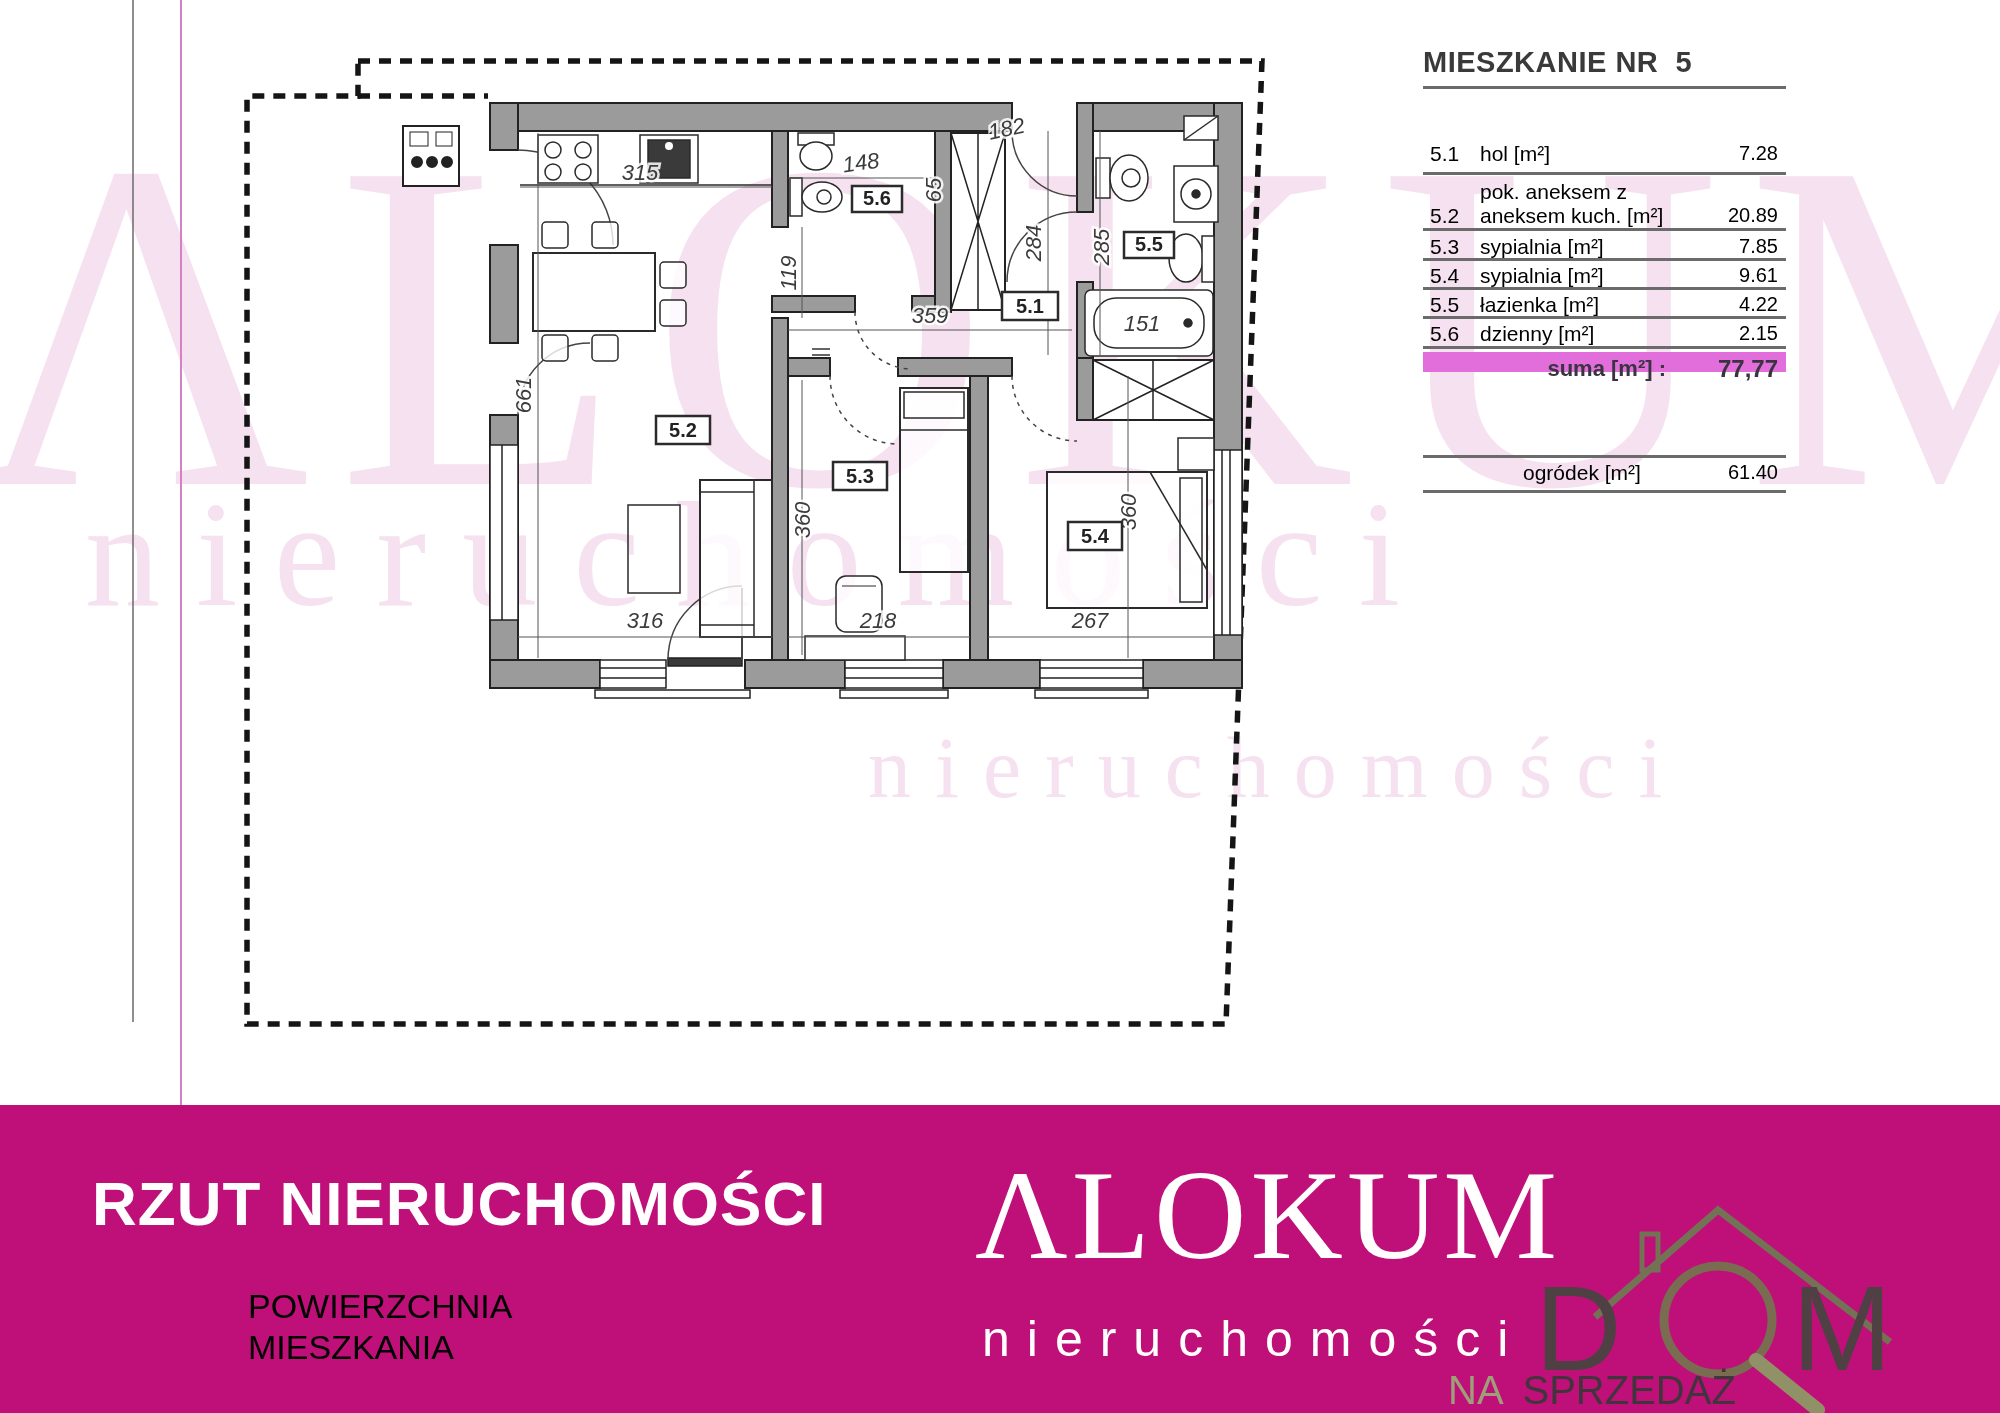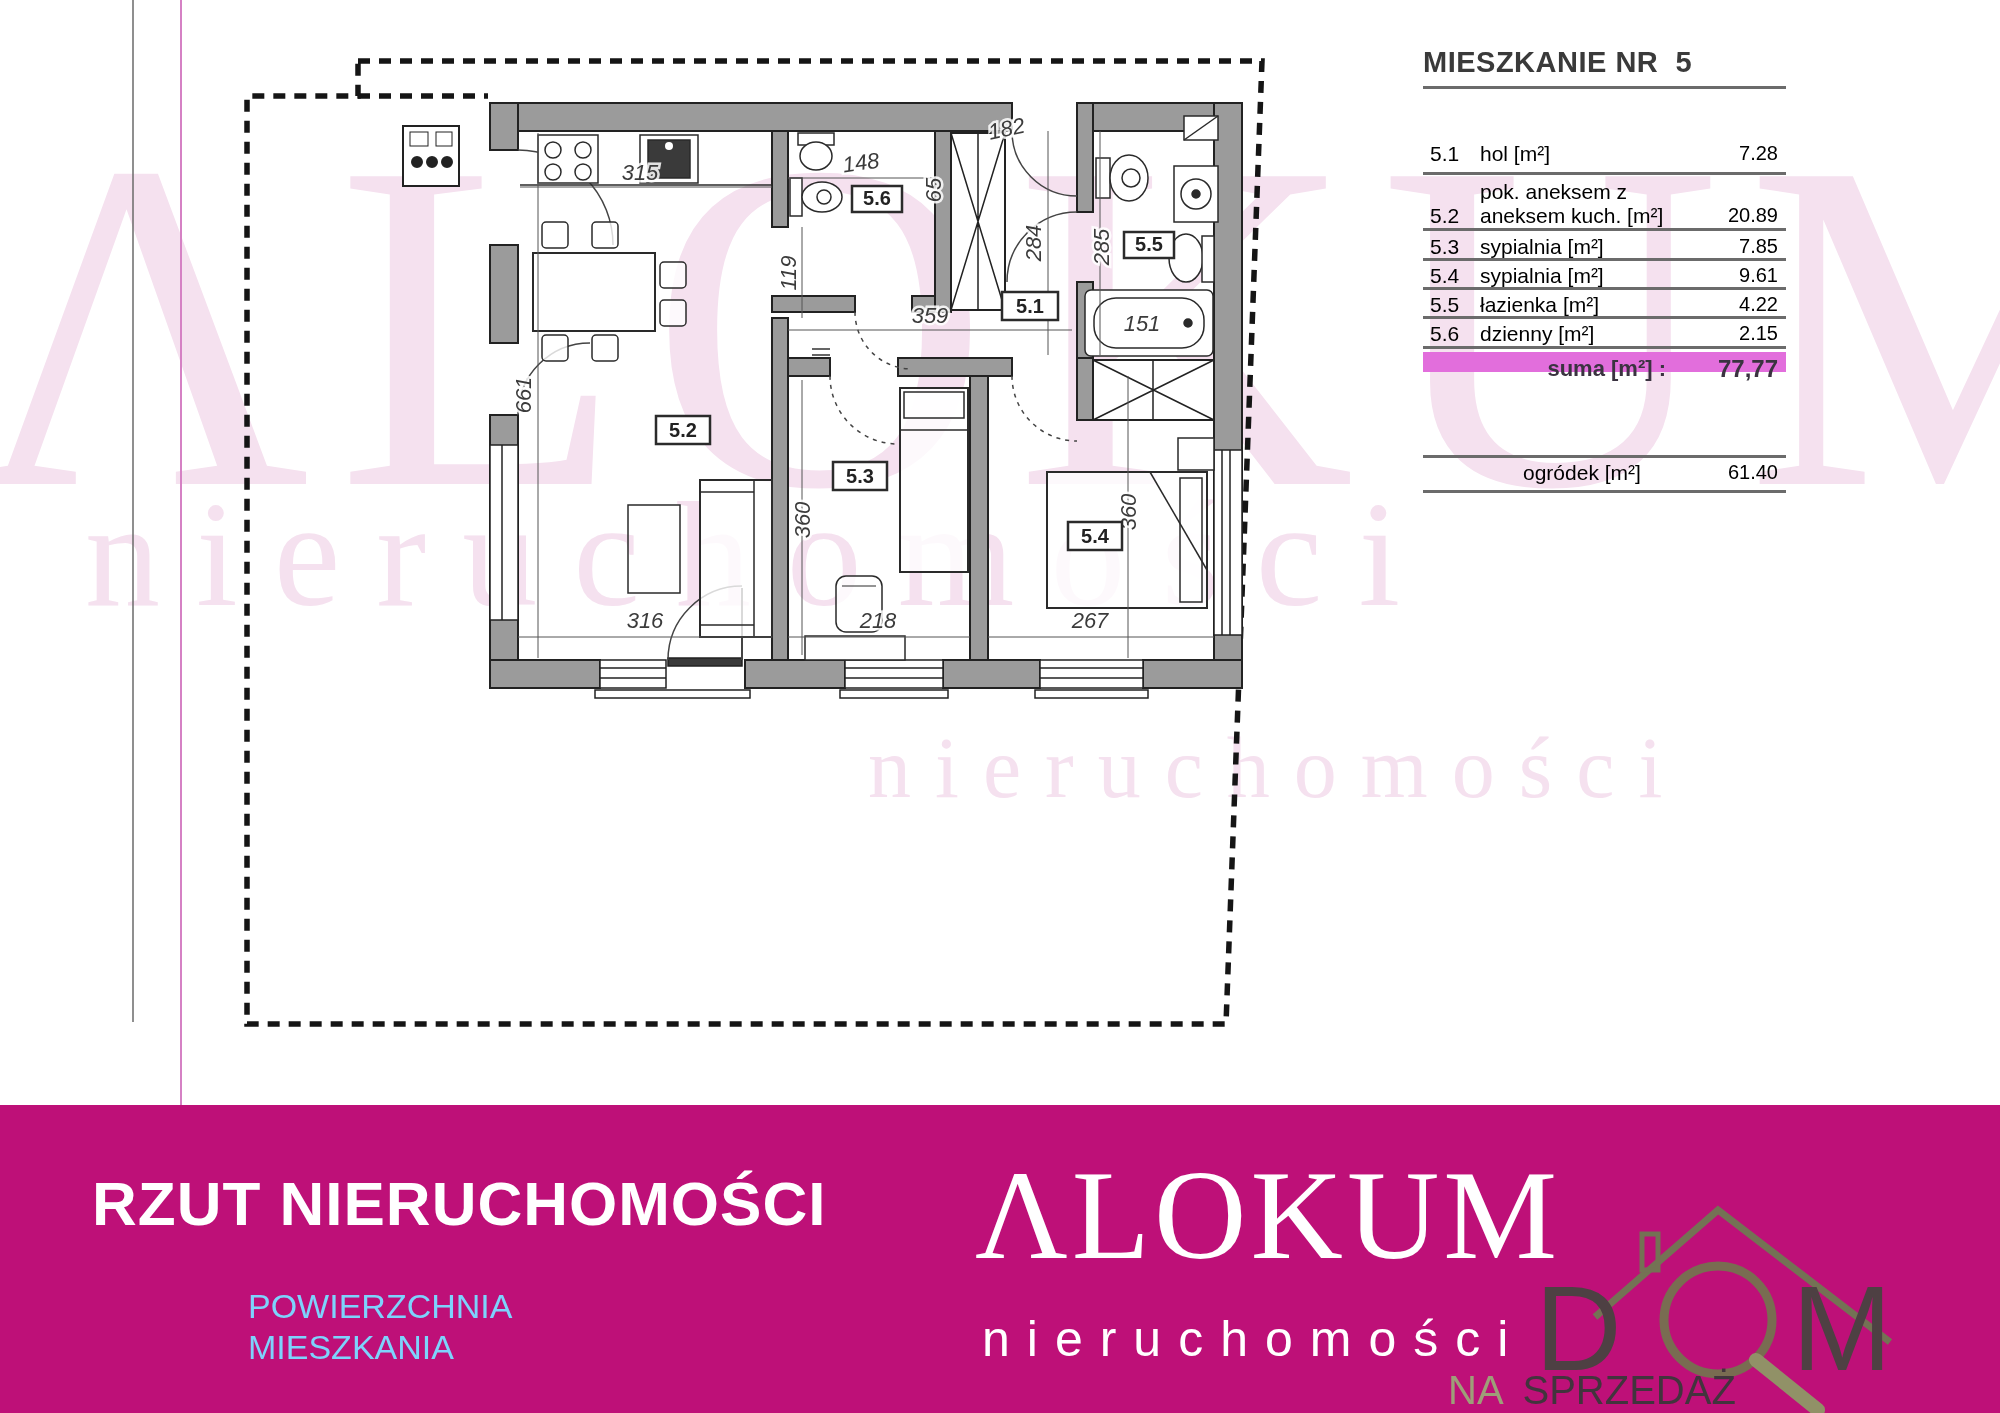--- a/index.html
+++ b/index.html
@@ -27,21 +27,21 @@
   .t-no{position:absolute;left:7px;width:46px;}
   .t-lbl{position:absolute;left:57px;white-space:nowrap;}
   .t-val{position:absolute;right:8px;text-align:center;font-size:20px;}
   .suma-band{position:absolute;left:1423px;top:352px;width:363px;height:20px;background:#e26edc;}
   .suma-lbl{position:absolute;right:120px;top:4px;font-size:22px;font-weight:bold;color:#3a3340;}
   .suma-val{position:absolute;right:8px;top:3px;font-size:24px;font-weight:bold;color:#3a3340;}
 
   
   .banner{position:absolute;left:0;top:1105px;width:2000px;height:308px;background:#be1078;}
   .b-title{position:absolute;left:92px;top:63px;font-size:62px;font-weight:bold;color:#fff;letter-spacing:1px;}
-  .b-arealbl{position:absolute;left:248px;top:181px;font-size:34px;color:#7dd3fc;line-height:41px;}
+  .b-arealbl{position:absolute;left:248px;top:181px;font-size:34px;color:#000000;line-height:41px;}
   .b-areaval{position:absolute;left:490px;top:188px;font-size:60px;font-weight:bold;color:#fff;}
   .b-brand{position:absolute;left:975px;top:37px;font-size:128px;color:#fff;
            font-family:"Liberation Serif",serif;letter-spacing:4px;}
   .b-brandsub{position:absolute;left:982px;top:205px;font-size:50px;color:#fff;letter-spacing:17px;}
   .dom-overlay{position:absolute;left:1420px;top:87px;opacity:.92;}
 </style>
 </head>
 <body>
 
 <div class="page">

